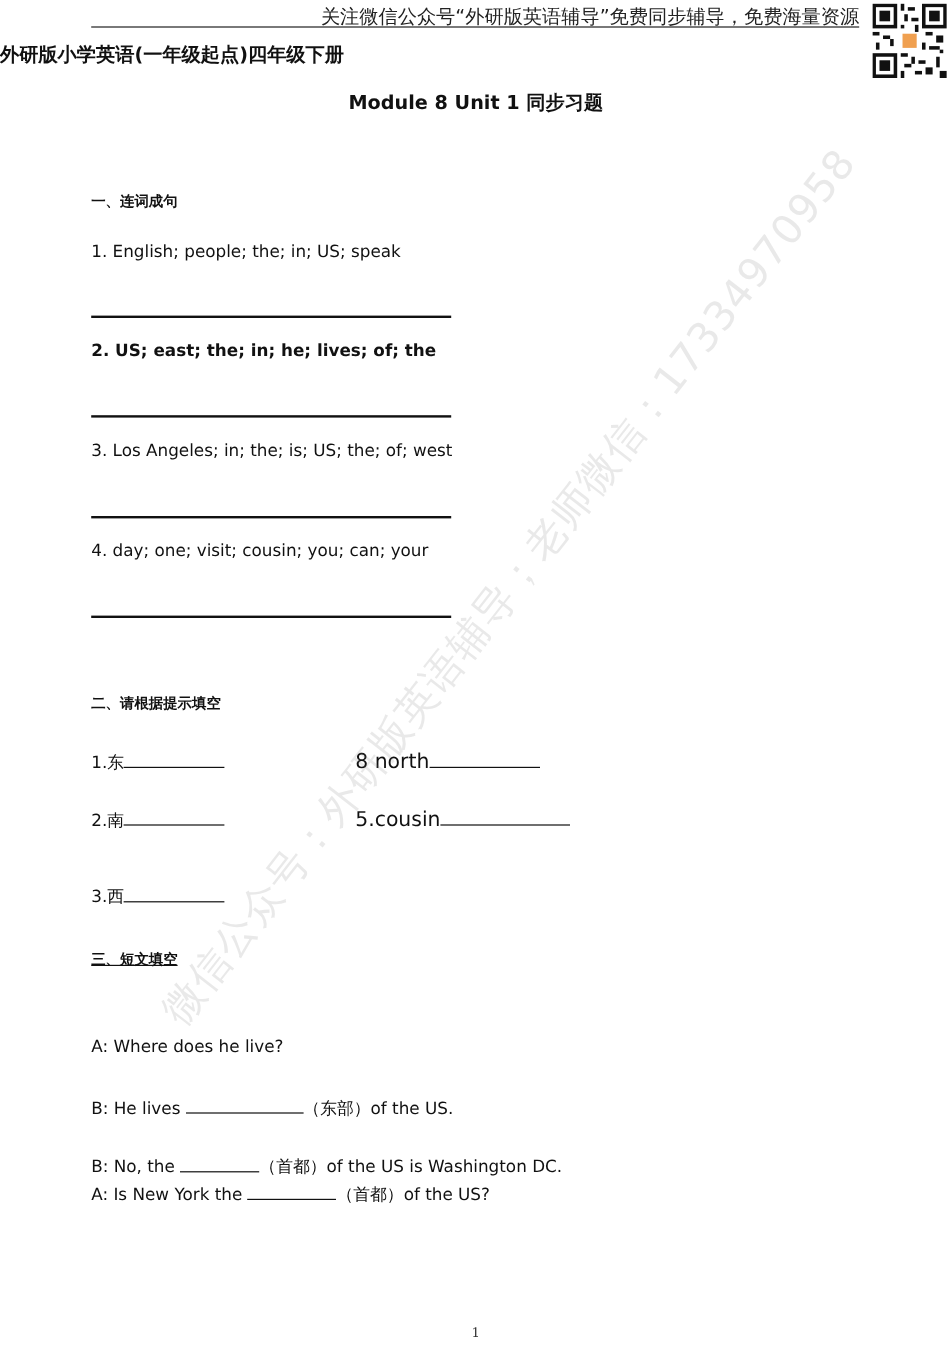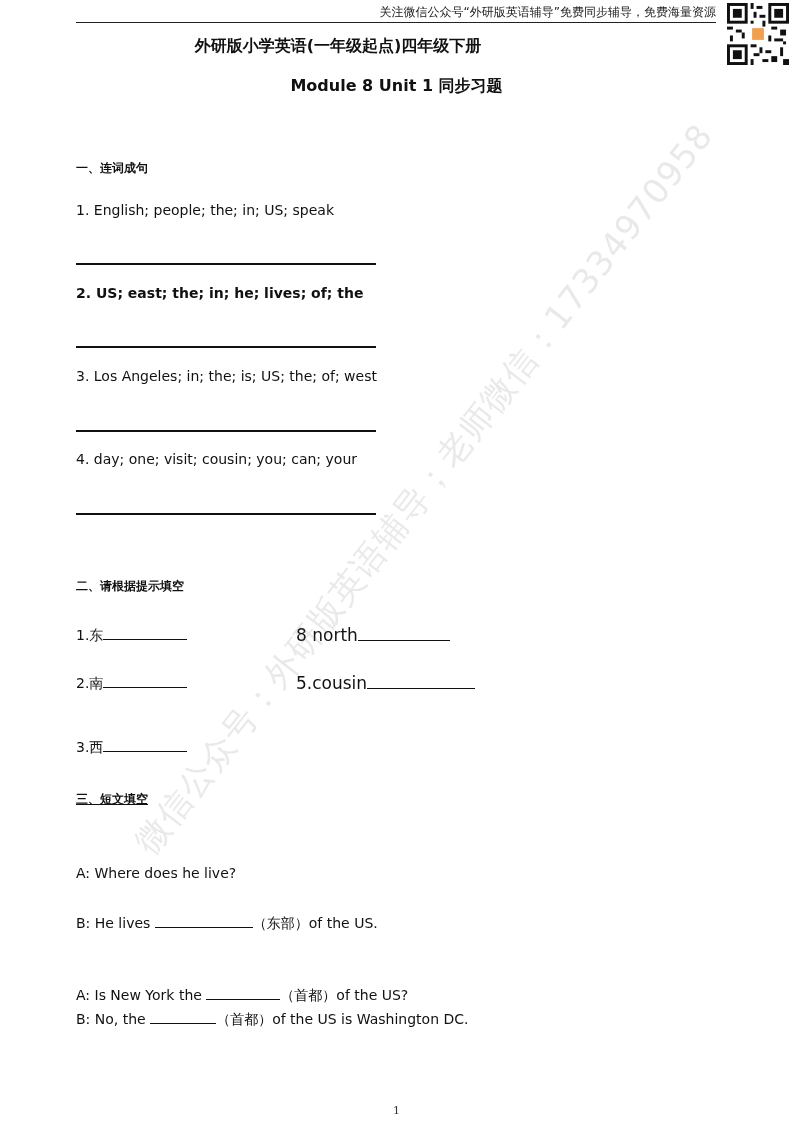--- a/index.html
+++ b/index.html
@@ -12,21 +12,21 @@
       height: 1122px;
       position: relative;
       overflow: hidden;
       font-family: "DejaVu Sans", "Liberation Sans", sans-serif;
       color: #111111;
     }
     .header-note {
       position: absolute;
       top: 4px;
       right: 77px;
-      font-size: 12px;
+      font-size: 16px;
       color: #222;
       white-space: nowrap;
     }
     .header-rule {
       position: absolute;
       top: 22px;
       left: 76px;
       width: 640px;
       height: 1px;
       background: #222;
@@ -36,21 +36,20 @@
       top: 3px;
       right: 4px;
       width: 62px;
       height: 62px;
     }
     .title-main {
       position: absolute;
       top: 36px;
       left: 0;
       width: 676px;
-      text-align: center;
       font-weight: bold;
       font-size: 16px;
     }
     .title-sub {
       position: absolute;
       top: 76px;
       left: 0;
       width: 793px;
       text-align: center;
       font-weight: bold;
@@ -195,19 +194,19 @@
 
 <div class="line" style="top:865px;">
   <span>A: Where does he live?</span>
 </div>
 <div class="line" style="top:913px;">
   <span>B: He lives </span><span class="blank" style="width:98px;"></span><span>（东部）</span><span>of the US.</span>
 </div>
 <div class="line" style="top:961px;margin-top:24px;">
   <span>A: Is New York the </span><span class="blank" style="width:74px;"></span><span>（首都）</span><span>of the US?</span>
 </div>
-<div class="line" style="top:1009px;">
+<div class="line" style="top:962px;">
   <span>B: No, the </span><span class="blank" style="width:66px;"></span><span>（首都）</span><span>of the US is Washington DC.</span>
 </div>
 
 <div class="watermark" style="top:835px; left:125px;">微信公众号：外研版英语辅导；老师微信：17334970958</div>
 
 <div class="page-num">1</div>
 
 </body></html>

